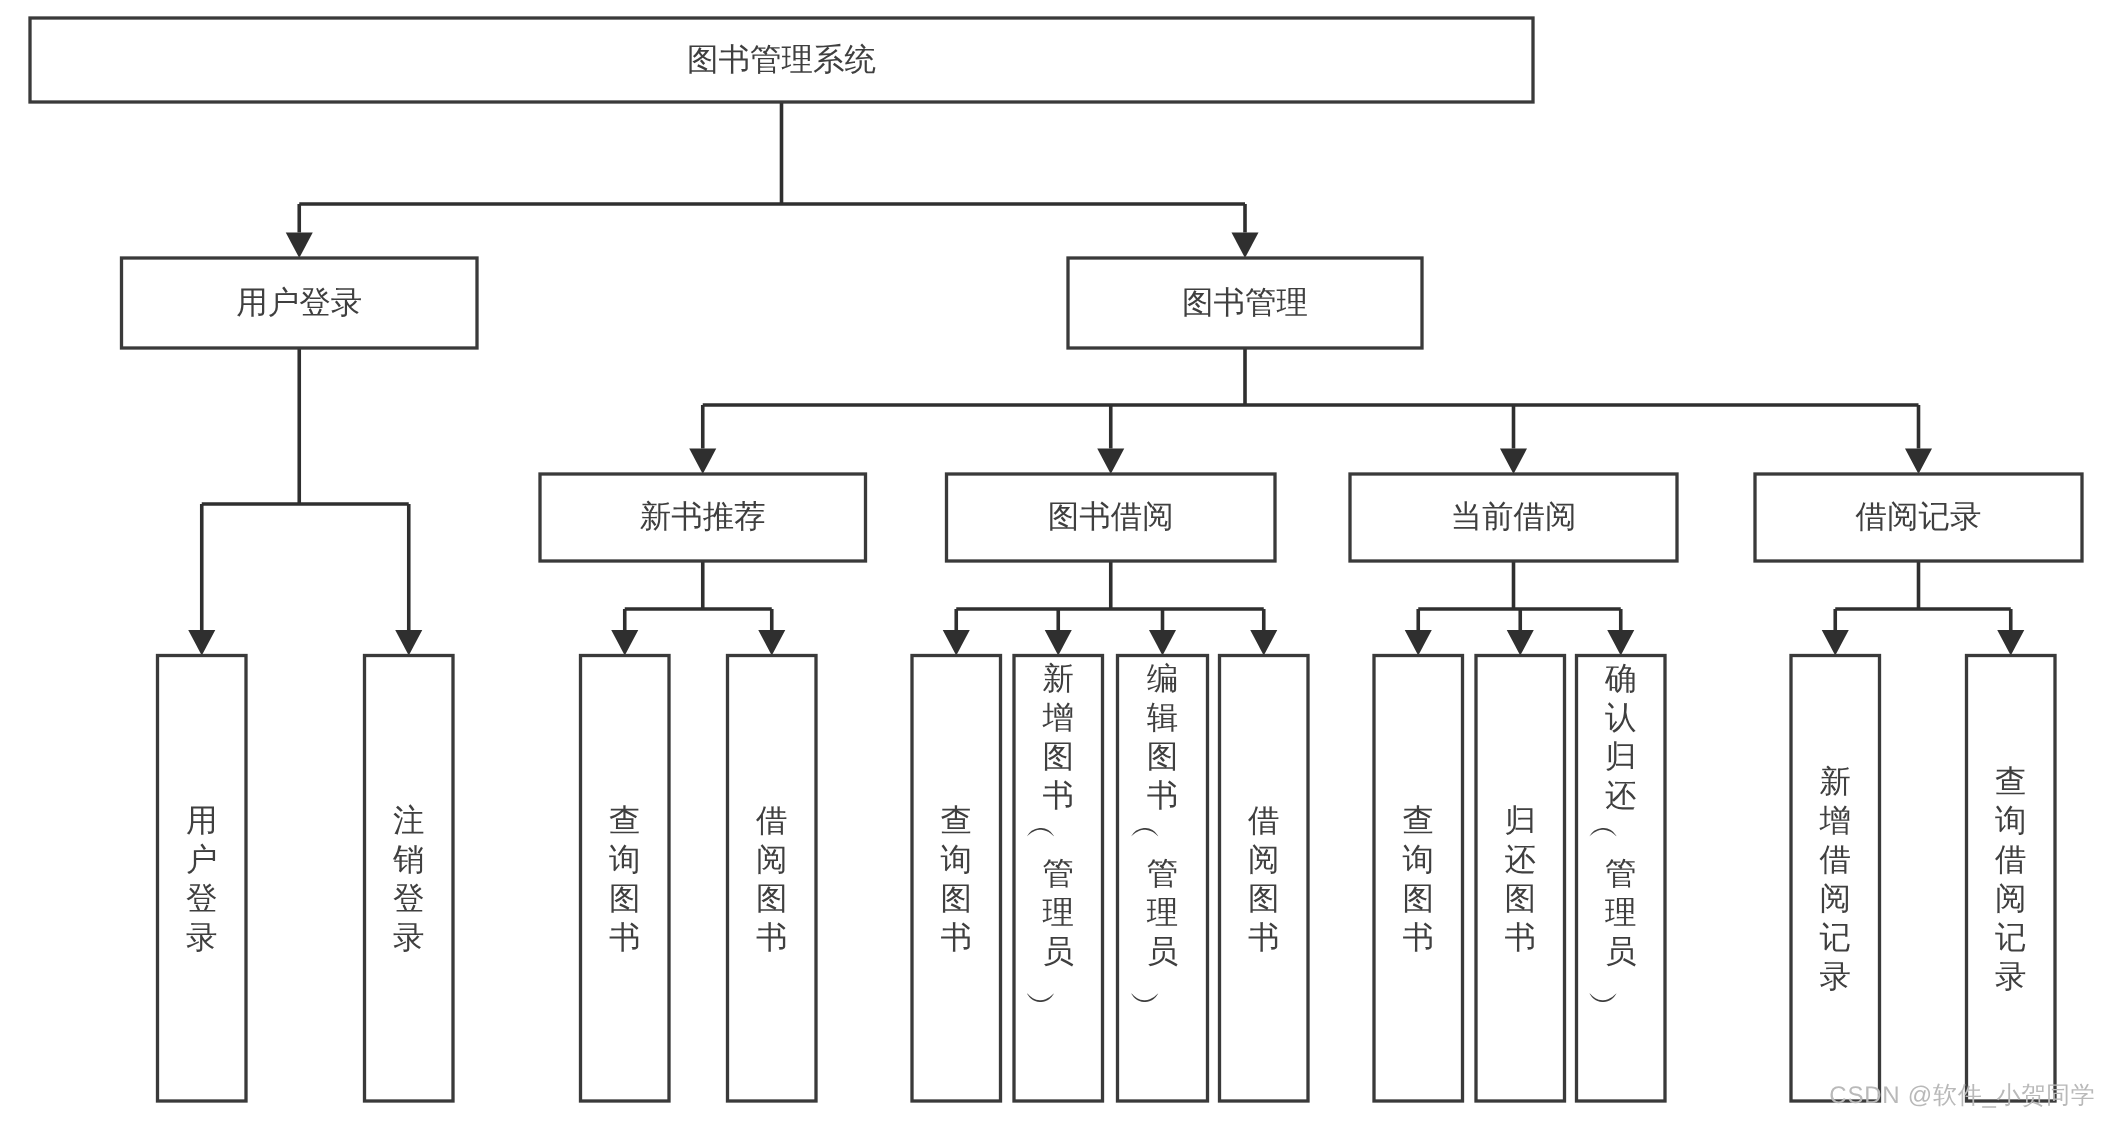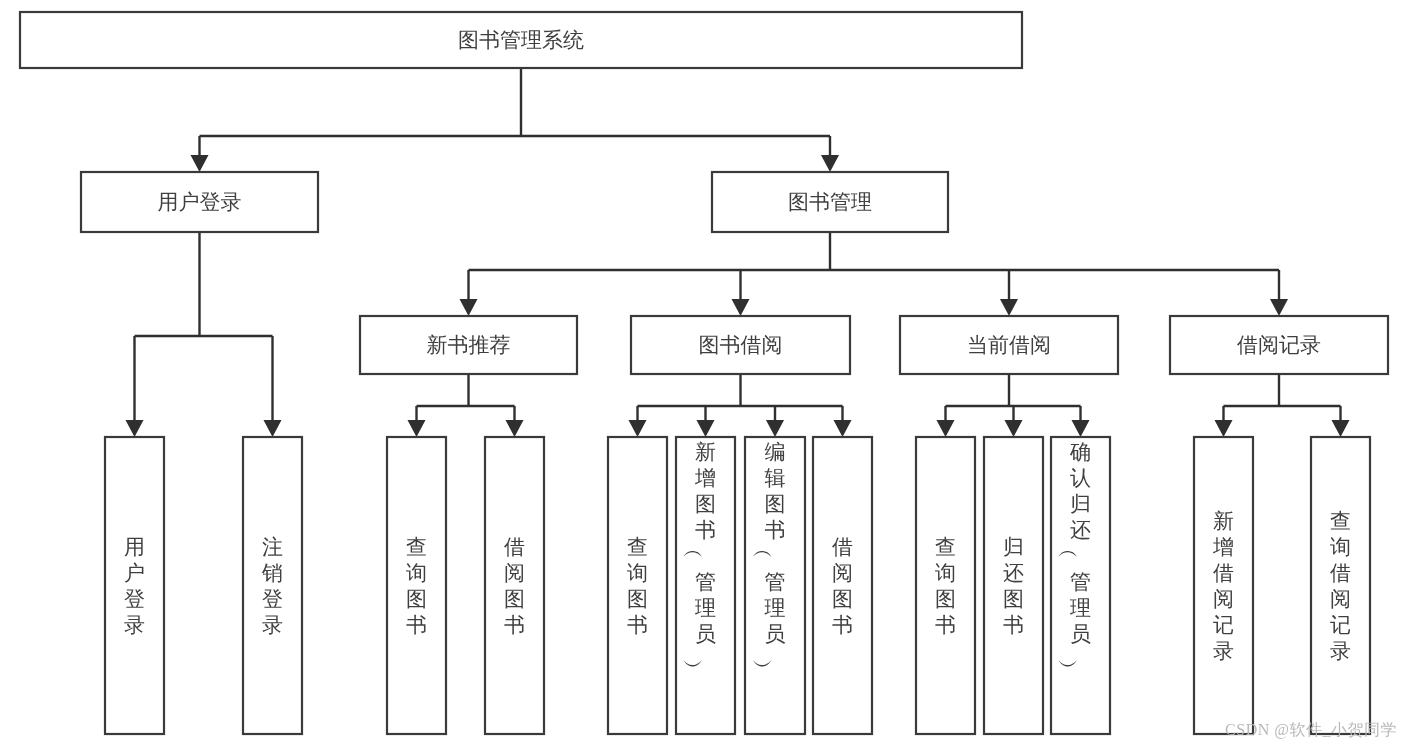--- a/index.html
+++ b/index.html
@@ -51,21 +51,21 @@
     fill: none;
   }
   .edge-arrow {
     fill: #2f2f2f;
     stroke: none;
   }
   .watermark {
     position: absolute;
     right: 8px;
     bottom: 6px;
-    font-family: Liberation Serif, serif;
+    font-family: Liberation Sans, sans-serif;
     font-size: 16px;
     color: #b9b9b9;
     letter-spacing: 0.5px;
     white-space: nowrap;
     pointer-events: none;
   }
 </style>
 </head>
 <body>
 

